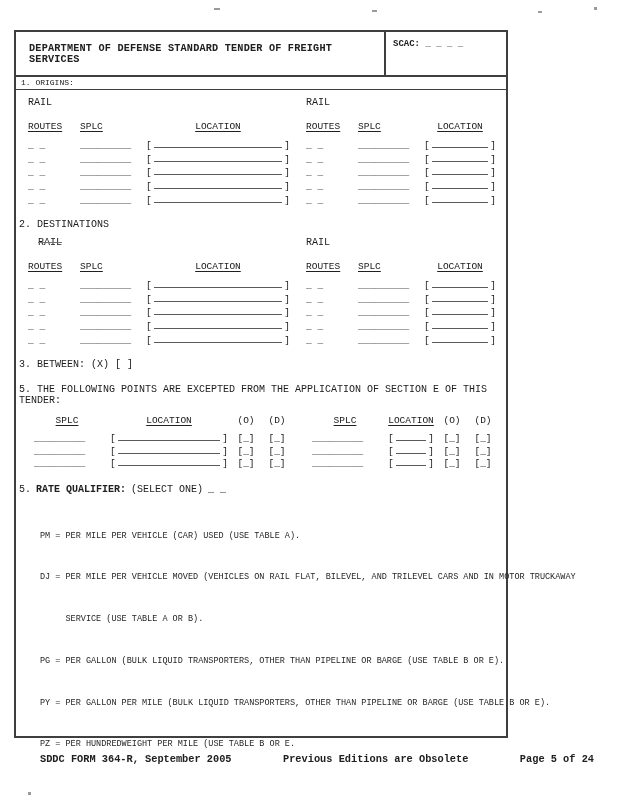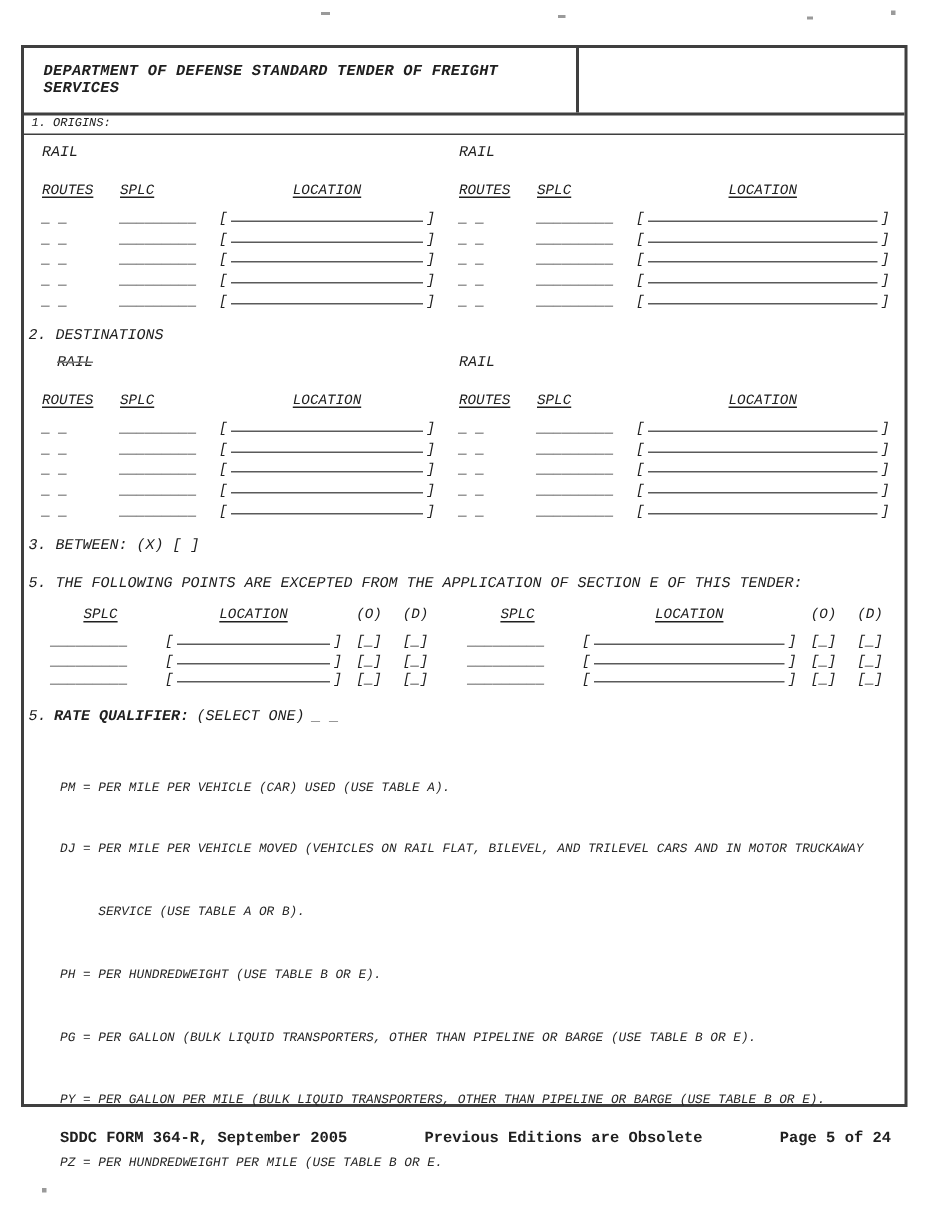--- a/index.html
+++ b/index.html
@@ -9,22 +9,22 @@
     font-family:"Liberation Mono","DejaVu Sans Mono",monospace;
     color:#202020; overflow:hidden;
   }
   .art { position:absolute; background:#9a9a9a; }
   .a1 { left:214px; top:8px;  width:6px; height:2px; }
   .a2 { left:372px; top:10px; width:5px; height:2px; }
   .a3 { left:538px; top:11px; width:4px; height:2px; }
   .a4 { left:594px; top:7px;  width:3px; height:3px; }
   .a5 { left:28px;  top:792px; width:3px; height:3px; }
 
-  .form-box { position:absolute; left:14px; top:30px; width:591px; height:708px;
-              border:2px solid #3f3f3f; background:#fff;font-style:italic; }
+  .form-box { position:absolute; left:14px; top:30px; width:494px; height:708px;
+              border:2px solid #3f3f3f; background:#fff; }
 
   .form-header { display:flex; border-bottom:2px solid #3f3f3f; height:45px; }
   .fh-left { width:370px; border-right:2px solid #3f3f3f; display:flex; align-items:center;
              padding-left:13px; font-size:10.2px; font-weight:bold; letter-spacing:0.2px; }
   .fh-right { flex:1; padding:5px 5px 0 7px; font-size:9px; font-weight:bold; line-height:15px; white-space:nowrap; }
   .fh-right .blank { font-weight:normal; color:#4a4a4a; }
 
   .section-bar { text-align:center; font-weight:bold; font-size:10px; line-height:14px;
                  border-bottom:1.5px solid #3f3f3f; }
   .origins-strip { font-size:8px; line-height:12px; padding-left:5px; border-bottom:1px solid #3f3f3f; }
@@ -81,20 +81,21 @@
 <div class="art a2"></div>
 <div class="art a3"></div>
 <div class="art a4"></div>
 <div class="art a5"></div>
 
 <div class="form-box">
 
   <div class="form-header">
     <div class="fh-left">DEPARTMENT OF DEFENSE STANDARD TENDER OF FREIGHT SERVICES</div>
     <div class="fh-right">
+      <div><span>SCAC:</span> <span class="blank">_ _ _ _</span></div>
     </div>
   </div>
 
   <div class="origins-strip">1. ORIGINS:</div>
 
   <div class="groups">
     <div class="g-left">
       <div class="rail-label">RAIL</div>
       <div class="tr head">
         <div class="c-routes"><span class="th">ROUTES</span></div>
@@ -481,21 +482,20 @@
   </div>
 
   <div class="rq-line">
     <span>5.</span><span class="bold">RATE QUALIFIER:</span><span>(SELECT ONE)</span><span class="blank-text">_ _</span>
   </div>
 
   <div class="qual-list">
     <div>PM = PER MILE PER VEHICLE (CAR) USED (USE TABLE A).</div>
     <div>DJ = PER MILE PER VEHICLE MOVED (VEHICLES ON RAIL FLAT, BILEVEL, AND TRILEVEL CARS AND IN MOTOR TRUCKAWAY</div>
     <div>     SERVICE (USE TABLE A OR B).</div>
-    <div>PH = PER HUNDREDWEIGHT (USE TABLE B OR E).</div>
     <div>PG = PER GALLON (BULK LIQUID TRANSPORTERS, OTHER THAN PIPELINE OR BARGE (USE TABLE B OR E).</div>
     <div>PY = PER GALLON PER MILE (BULK LIQUID TRANSPORTERS, OTHER THAN PIPELINE OR BARGE (USE TABLE B OR E).</div>
     <div>PZ = PER HUNDREDWEIGHT PER MILE (USE TABLE B OR E.</div>
     
     
     
     
     
     
     

